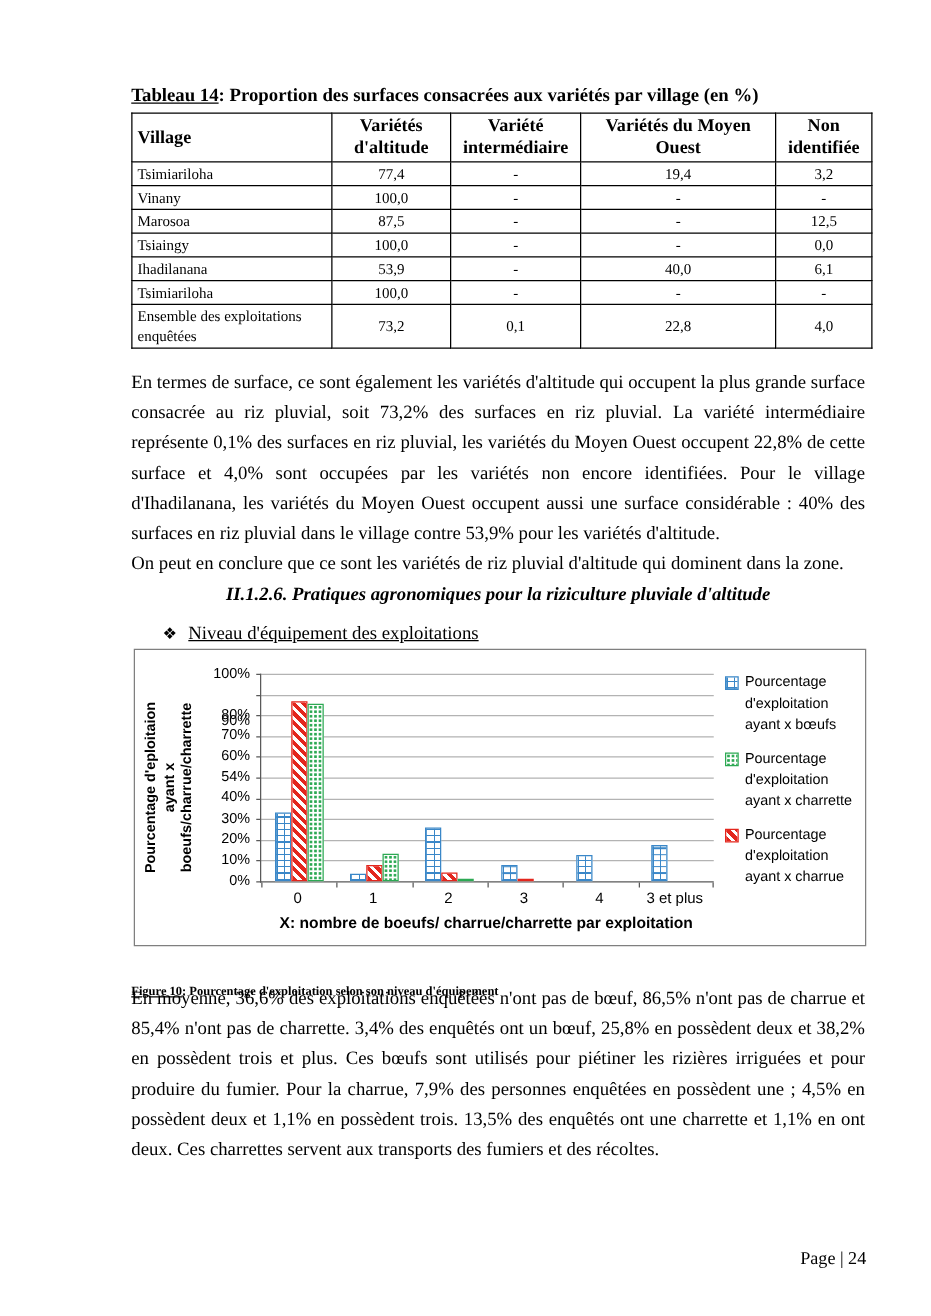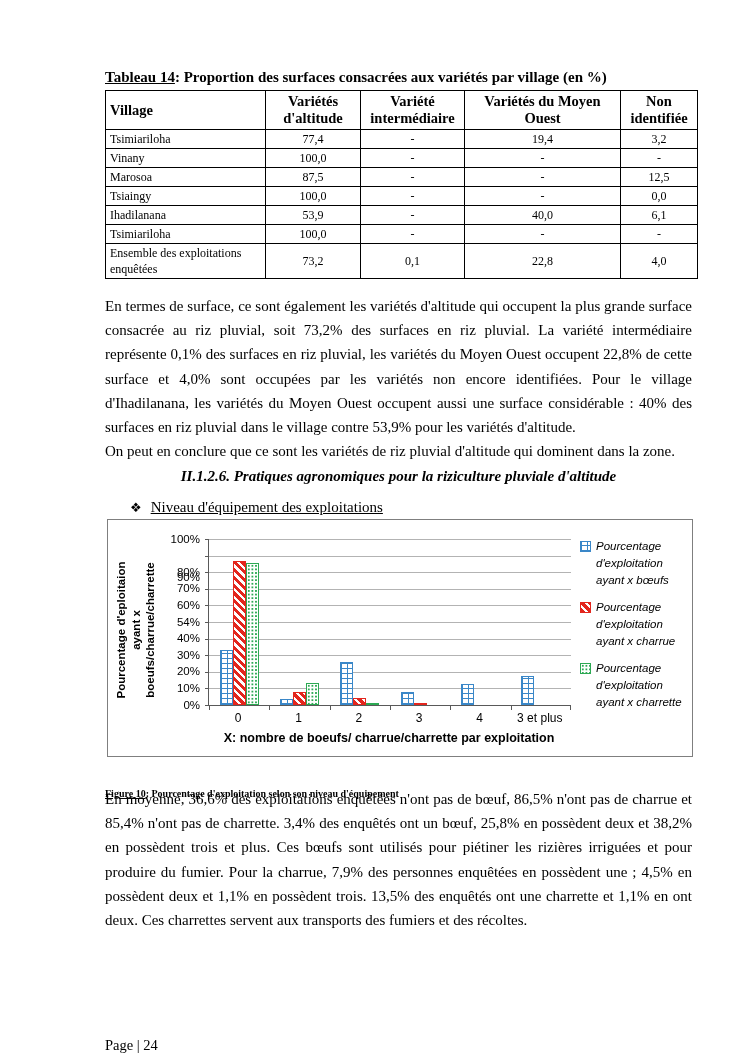--- a/index.html
+++ b/index.html
@@ -48,27 +48,27 @@
   .pat-stripes { border-color:#e3261d;
     background-image:repeating-linear-gradient(45deg,#e3261d 0,#e3261d 3px,#ffffff 3px,#ffffff 5.5px); }
   .pat-dots { border-color:#2ca953;
     background-image:radial-gradient(#2ca953 1px, transparent 1.2px); background-size:3.6px 3.6px; }
   .yticks { position:absolute; left:50px; top:19px; width:46px; height:166px; }
   .ytick-label { position:absolute; right:4px; width:42px; text-align:right; font-size:11.5px; }
   .xcats { position:absolute; left:100px; top:191px; width:362px; display:flex; }
   .xcat { flex:1; text-align:center; font-size:12px; }
   .x-title { position:absolute; left:100px; top:211px; width:362px; text-align:center;
              font-weight:bold; font-size:12.5px; }
-  .legend { position:absolute; left:472px; top:18px; width:114px;font-style:italic; }
+  .legend { position:absolute; left:472px; top:18px; width:114px; }
   .legend-item { display:flex; margin-bottom:10px; font-size:11.5px; line-height:17px; }
   .legend-swatch { flex:0 0 11px; width:11px; height:11px; margin-right:5px; margin-top:3px;
                    border-style:solid; border-width:1px; box-sizing:border-box; background-color:#fff; }
 
   .fig-caption { position:absolute; left:105px; top:760px; font-size:10px;margin-top:28px; }
-  .footer { position:absolute; left:105px; top:1037px; width:588px; text-align:left; font-size:14.5px; }
+  .footer { position:absolute; left:105px; top:999px; width:588px; text-align:right; font-size:14.5px; }
 </style>
 </head>
 <body>
 
 <div class="page">
 
   <div class="tbl-caption">
     <span class="bold underline">Tableau 14</span><span class="bold">: Proportion des surfaces consacrées aux variétés par village (en %)</span>
   </div>
 
@@ -238,27 +238,27 @@
         <span class="xcat">4</span>
         <span class="xcat">3 et plus</span>
       </div>
     <div class="x-title">X: nombre de boeufs/ charrue/charrette par exploitation</div>
     <div class="legend" id="legend">
         <div class="legend-item">
           <span class="legend-swatch pat-bricks" style="border-color: rgb(58, 135, 200);"></span>
           <span>Pourcentage d'exploitation ayant x bœufs</span>
         </div>
         <div class="legend-item">
+          <span class="legend-swatch pat-dots" style="border-color: rgb(44, 169, 83);"></span>
+          <span>Pourcentage d'exploitation ayant x charrette</span>
+        </div>
+        <div class="legend-item">
           <span class="legend-swatch pat-stripes" style="border-color: rgb(227, 38, 29);"></span>
           <span>Pourcentage d'exploitation ayant x charrue</span>
         </div>
-        <div class="legend-item">
-          <span class="legend-swatch pat-dots" style="border-color: rgb(44, 169, 83);"></span>
-          <span>Pourcentage d'exploitation ayant x charrette</span>
-        </div>
       </div>
   </div>
 
   <div class="fig-caption">
     <span class="bold underline">Figure 10</span><span class="bold">: Pourcentage d'exploitation selon son niveau d'équipement</span>
   </div>
 
   <p class="body-text p3">En moyenne, 36,6% des exploitations enquêtées n'ont pas de bœuf, 86,5% n'ont pas de charrue et 85,4% n'ont pas de charrette. 3,4% des enquêtés ont un bœuf, 25,8% en possèdent deux et 38,2% en possèdent trois et plus. Ces bœufs sont utilisés pour piétiner les rizières irriguées et pour produire du fumier. Pour la charrue, 7,9% des personnes enquêtées en possèdent une ; 4,5% en possèdent deux et 1,1% en possèdent trois. 13,5% des enquêtés ont une charrette et 1,1% en ont deux. Ces charrettes servent aux transports des fumiers et des récoltes.</p>
 
   <div class="footer">Page | 24</div>

